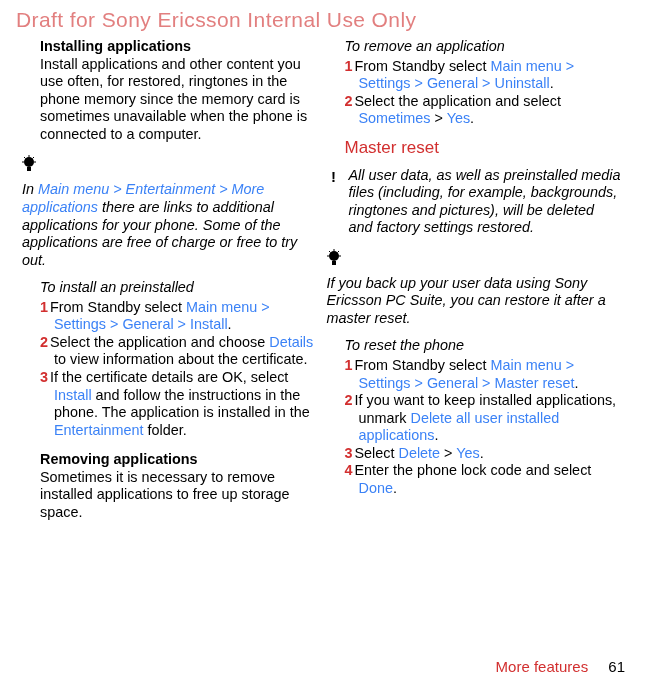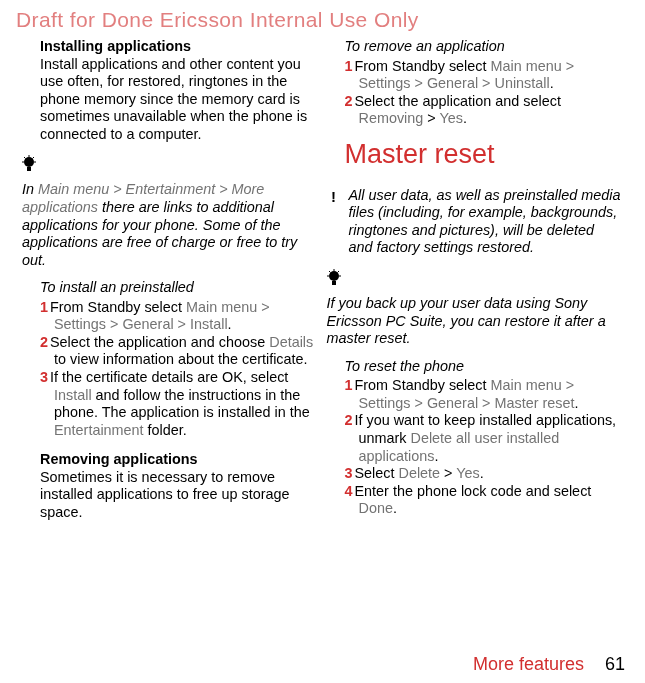--- a/index.html
+++ b/index.html
@@ -40,21 +40,21 @@
     margin: 2px 0 0 0;
   }
   .para {
     margin: 0 0 10px 0;
   }
   .sub-bold-italic {
     font-weight: normal;
     font-style: italic;
     margin: 10px 0 2px 0;
   }
-  .red { color: #737373; }
+  .red { color: #3b82f6; }
   ol.steps {
     list-style: none;
     margin: 0 0 10px 0;
     padding: 0;
   }
   ol.steps li {
     padding-left: 14px;
     text-indent: -14px;
     margin: 0;
   }
@@ -90,38 +90,38 @@
     font-size: 15px;
     margin-top: 1px;
     width: 14px;
     text-align: center;
   }
   .warn .txt {
     font-style: italic;
   }
   .h-master {
     color: #d22f2f;
-    font-size: 27px;
+    font-size: 17px;
     font-weight: normal;
-    margin: 6px 0 16px 0;
+    margin: 6px 0 8px 0;
   }
   .footer {
     position: absolute;
     bottom: 8px;
     right: 20px;
-    font-size: 18px;
+    font-size: 15px;
   }
   .footer .sec { color: #d22f2f; }
   .footer .pg { margin-left: 16px; }
 </style>
 </head>
 <body>
 
 <div class="page">
-  <div class="draft">Draft for Done Ericsson Internal Use Only</div>
+  <div class="draft">Draft for Sony Ericsson Internal Use Only</div>
 
   <div class="cols">
 
     <div class="col">
       <div class="h-bold">Installing applications</div>
       <div class="para">Install applications and other content you use often, for restored, ringtones in the phone memory since the memory card is sometimes unavailable when the phone is connected to a computer.</div>
 
       <div class="tip">
         <span class="bulb">
           <svg width="14" height="18" viewBox="0 0 14 18">
@@ -148,21 +148,21 @@
       </ol>
 
       <div class="h-bold" style="margin-top:12px">Removing applications</div>
       <div class="para">Sometimes it is necessary to remove installed applications to free up storage space.</div>
     </div>
 
     <div class="col">
       <div class="sub-bold-italic" style="margin-top:2px">To remove an application</div>
       <ol class="steps">
         <li><span class="num">1</span><span>From Standby select </span><span class="red">Main menu &gt; Settings &gt; General &gt; Uninstall</span><span>.</span></li>
-        <li><span class="num">2</span><span>Select the application and select </span><span class="red">Removing</span><span> &gt; </span><span class="red">Yes</span><span>.</span></li>
+        <li><span class="num">2</span><span>Select the application and select </span><span class="red">Sometimes</span><span> &gt; </span><span class="red">Yes</span><span>.</span></li>
       </ol>
 
       <div class="h-master">Master reset</div>
 
       <div class="warn">
         <span class="mark">!</span>
         <span class="txt">All user data, as well as preinstalled media files (including, for example, backgrounds, ringtones and pictures), will be deleted and factory settings restored.</span>
       </div>
 
       <div class="tip">

